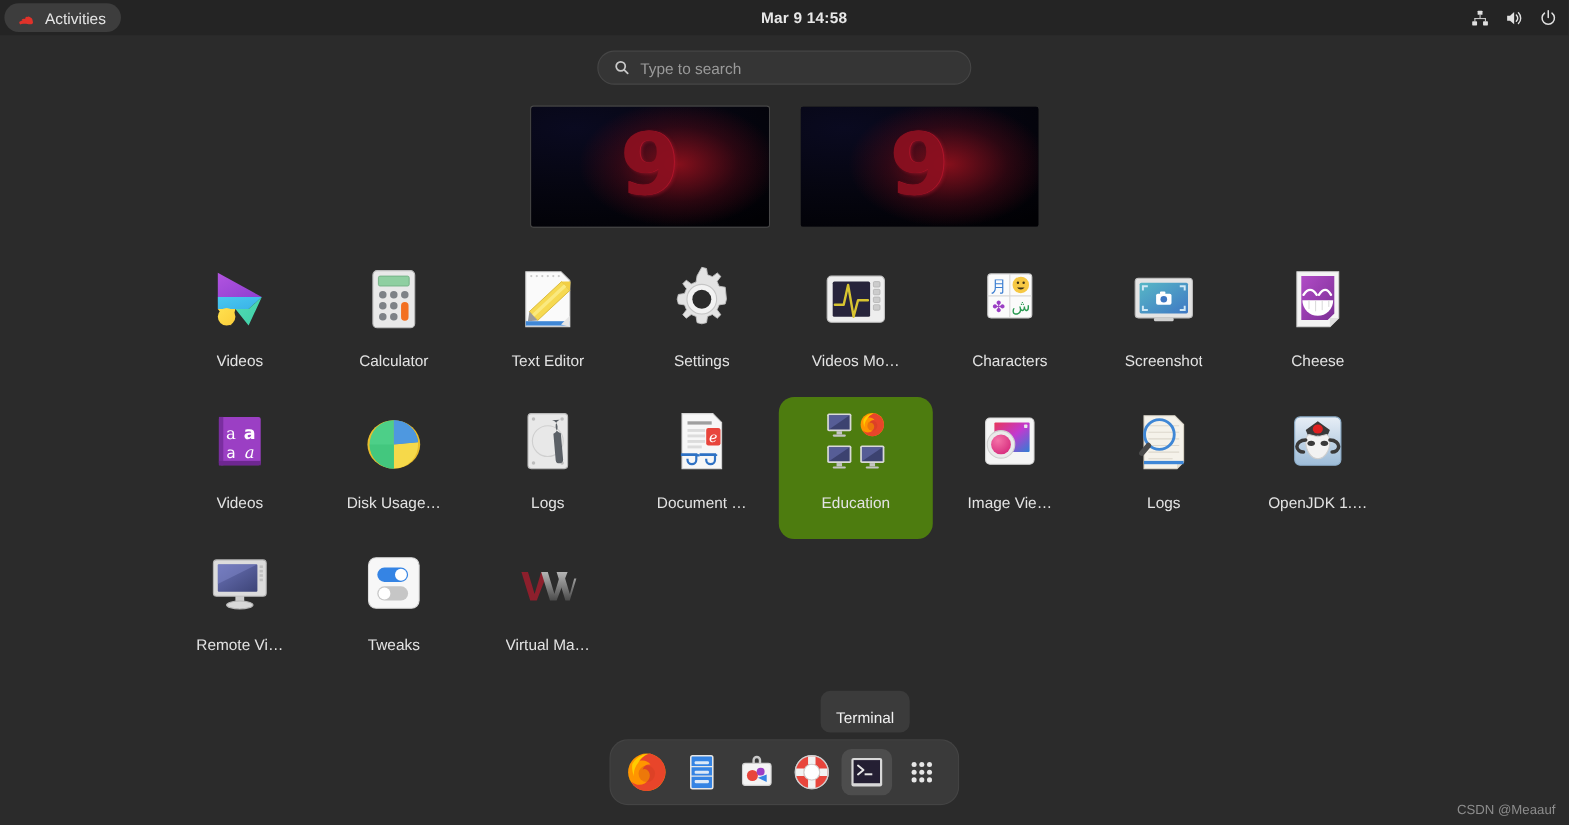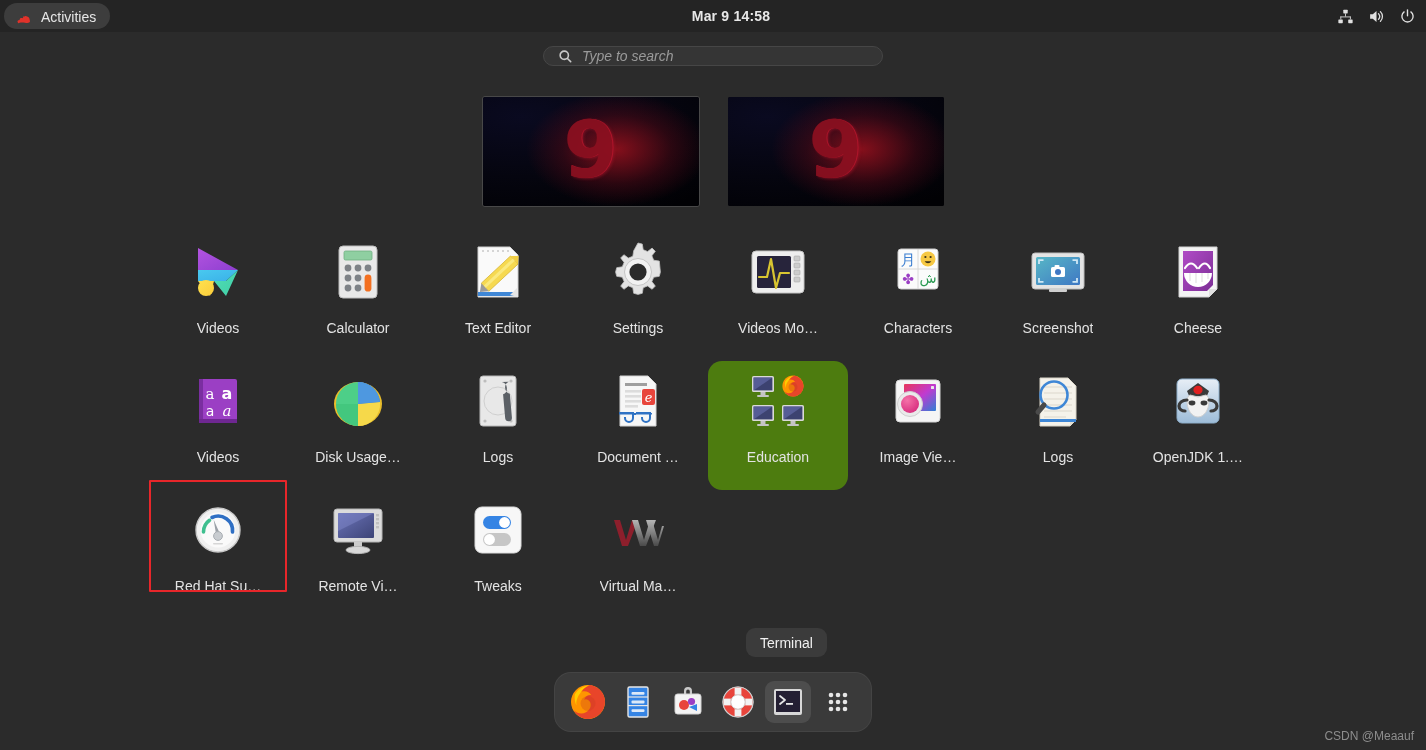--- a/index.html
+++ b/index.html
@@ -42,23 +42,23 @@
     display: flex; align-items: center; gap: 14px;
   }
   .status-icon { width: 17px; height: 17px; display:block; }
 
   
   .search-wrap {
     position: absolute; top: 46px; left: 0; width: 1426px;
     display: flex; justify-content: center;
   }
   .search-entry {
-    width: 340px; height: 20px; border-radius: 16px;
+    width: 340px; height: 31px; border-radius: 16px;
     background: #353535; border: 1px solid #464646;
-    display: flex; align-items: center; gap: 9px; padding: 4px 14px; font-style: italic;
+    display: flex; align-items: center; gap: 9px; padding: 4px 14px;
   }
   .search-icon { width: 15px; height: 15px; flex: 0 0 15px; }
   .search-placeholder { color: #9a9a9a; font-size: 14px; }
 
   
   .workspaces {
     position: absolute; top: 97px; left: 0; width: 1426px;
     display: flex; justify-content: center; gap: 29px;
   }
   .ws-thumb {
@@ -119,21 +119,21 @@
     left: 1px; top: -10px; width: 138px; height: 112px;
     border: 2px solid #e8262a;
     border-radius: 1px;
     pointer-events: none;
   }
 
   
   .tooltip {
     position: absolute; left: 746px; top: 628px;
     background: #3b3b3b; color: #f0f0f0;
-    font-size: 14px; padding: 7px 14px 6px;
+    font-size: 14px; padding: 16px 14px 6px;
     border-radius: 9px;
   }
 
   
   .dock {
     position: absolute; left: 50%; transform: translateX(-50%);
     top: 672px;
     background: #3a3a3a; border-radius: 17px;
     padding: 8px 10px;
     display: flex; align-items: center; gap: 4px;
@@ -584,35 +584,20 @@
           <ellipse cx="26" cy="34" rx="3.4" ry="2.4" fill="#3a3a3a"></ellipse>
           <ellipse cx="38" cy="34" rx="3.4" ry="2.4" fill="#3a3a3a"></ellipse>
         </svg>
       </div>
       <div class="app-label">OpenJDK 1.…</div>
     </div>
   </div>
 
   <div class="app-row">
 
-    <div class="app-cell">
-      <div class="annot-box"></div>
-      <div class="app-icon">
-        <svg class="mini" viewBox="0 0 64 64">
-          <circle cx="32" cy="32" r="22" fill="#f0f0f0" stroke="#c9c9c9" stroke-width="1.4"></circle>
-          <circle cx="32" cy="32" r="17.5" fill="#fafafa"></circle>
-          <path d="M17.5 34a14.5 14.5 0 0 1 6-11.7" fill="none" stroke="#3fbf8f" stroke-width="3.6" stroke-linecap="round"></path>
-          <path d="M26 19.5a14.5 14.5 0 0 1 20.5 14.5" fill="none" stroke="#2f6fc4" stroke-width="3.6" stroke-linecap="round"></path>
-          <path d="M30.3 37.5 L27.6 21.5 L34.1 36.3 Z" fill="#9aa0a6"></path>
-          <circle cx="32" cy="38" r="4.4" fill="#c8ccd0" stroke="#a9aeb3" stroke-width="1"></circle>
-          <rect x="27" y="45" width="10" height="1.6" rx=".8" fill="#d6d6d6"></rect>
-        </svg>
-      </div>
-      <div class="app-label">Red Hat Su…</div>
-    </div>
 
     <div class="app-cell">
       <div class="app-icon">
         <svg class="mini" viewBox="0 0 64 64">
           <defs>
             <linearGradient id="rvs" x1="0" y1="0" x2="1" y2="1">
               <stop offset="0" stop-color="#6b73b8"></stop>
                 <stop offset="1" stop-color="#3d4477"></stop>
             </linearGradient>
           </defs>

